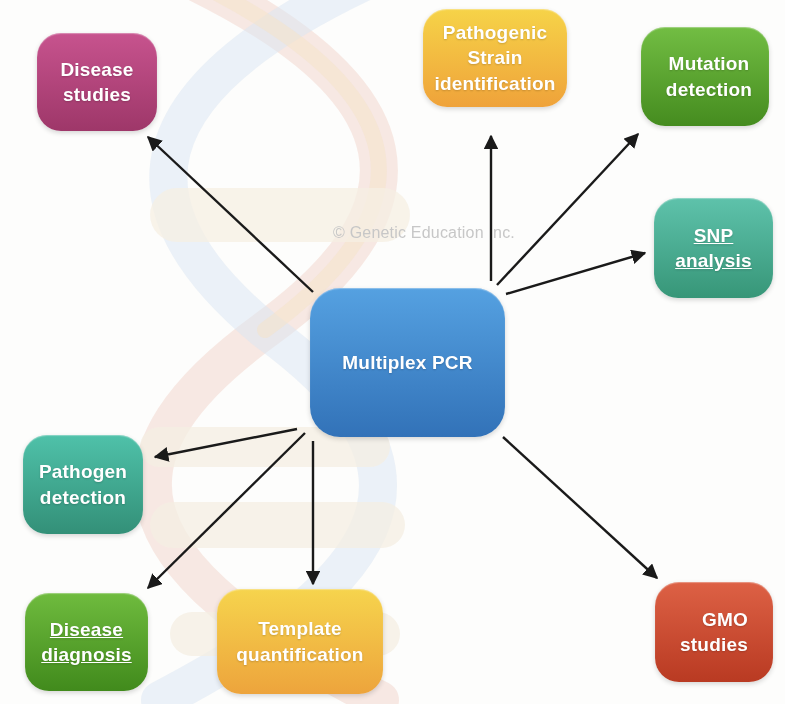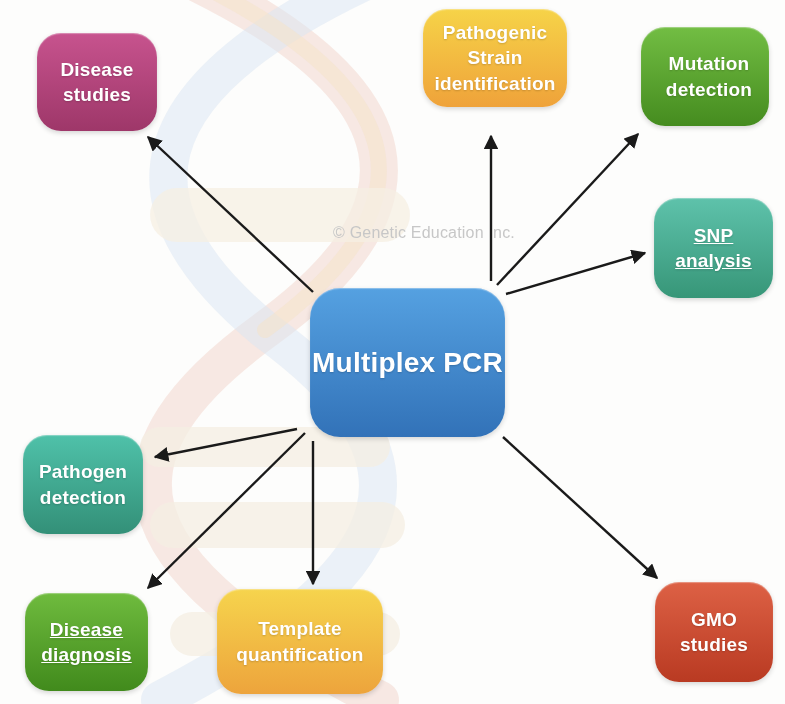--- a/index.html
+++ b/index.html
@@ -24,26 +24,26 @@
     text-align:center; color:#ffffff;
     font-weight:700; font-size:19px; line-height:1.34;
     white-space:pre-line; border-radius:24px; letter-spacing:0.2px;
     text-shadow:0 1px 2px rgba(0,0,0,0.18);
     box-shadow:0 2px 5px rgba(0,0,0,0.16), inset 0 1px 1px rgba(255,255,255,0.35);
   }
   .n-deletion   { left:37px;  top:33px;  width:120px; height:98px;  background:linear-gradient(180deg,#c7538e,#9e3769); }
   .n-pathogenic { left:423px; top:9px;  width:144px; height:98px; background:linear-gradient(180deg,#f6d348,#efa23a); }
   .n-mutation   { left:641px; top:27px;  width:120px; height:99px;  background:linear-gradient(180deg,#72bd43,#458c1f);padding-left:8px; }
   .n-snp        { left:654px; top:198px; width:119px; height:100px; background:linear-gradient(180deg,#5ec2ab,#379678);text-decoration:underline; }
-  .n-gmo        { left:655px; top:582px; width:118px; height:100px; background:linear-gradient(180deg,#dd6145,#b93a22); }
+  .n-gmo        { left:655px; top:582px; width:118px; height:100px; background:linear-gradient(180deg,#dd6145,#b93a22);text-align:right; }
   .n-template   { left:217px; top:589px; width:166px; height:105px; background:linear-gradient(180deg,#f6d44d,#eda43c); }
   .n-disease    { left:25px;  top:593px; width:123px; height:98px;  background:linear-gradient(180deg,#6fbb3e,#418a1c);text-decoration:underline; }
   .n-pathogen   { left:23px;  top:411px; width:120px; height:99px;  background:linear-gradient(180deg,#4fc1a9,#339078);margin-top:24px; }
   .n-center     { left:310px; top:288px; width:195px; height:149px; border-radius:30px;
-                  font-size:28px; background:linear-gradient(180deg,#55a1e1,#3272b8); }
+                  font-size:19px; background:linear-gradient(180deg,#55a1e1,#3272b8); }
 </style>
 </head>
 <body>
 
 <div class="canvas">
 
   <svg class="bg-layer" viewBox="0 0 785 704" aria-hidden="true">
     <g fill="none" stroke-linecap="round">
       <path d="M 170,-30 C 430,90 430,210 265,330 C 100,450 100,560 380,700" stroke="#f3d7cd" stroke-width="38" opacity="0.55"></path>
       <path d="M 390,-30 C 120,90 120,210 265,330 C 430,450 430,560 160,700" stroke="#d9e6f3" stroke-width="38" opacity="0.5"></path>

